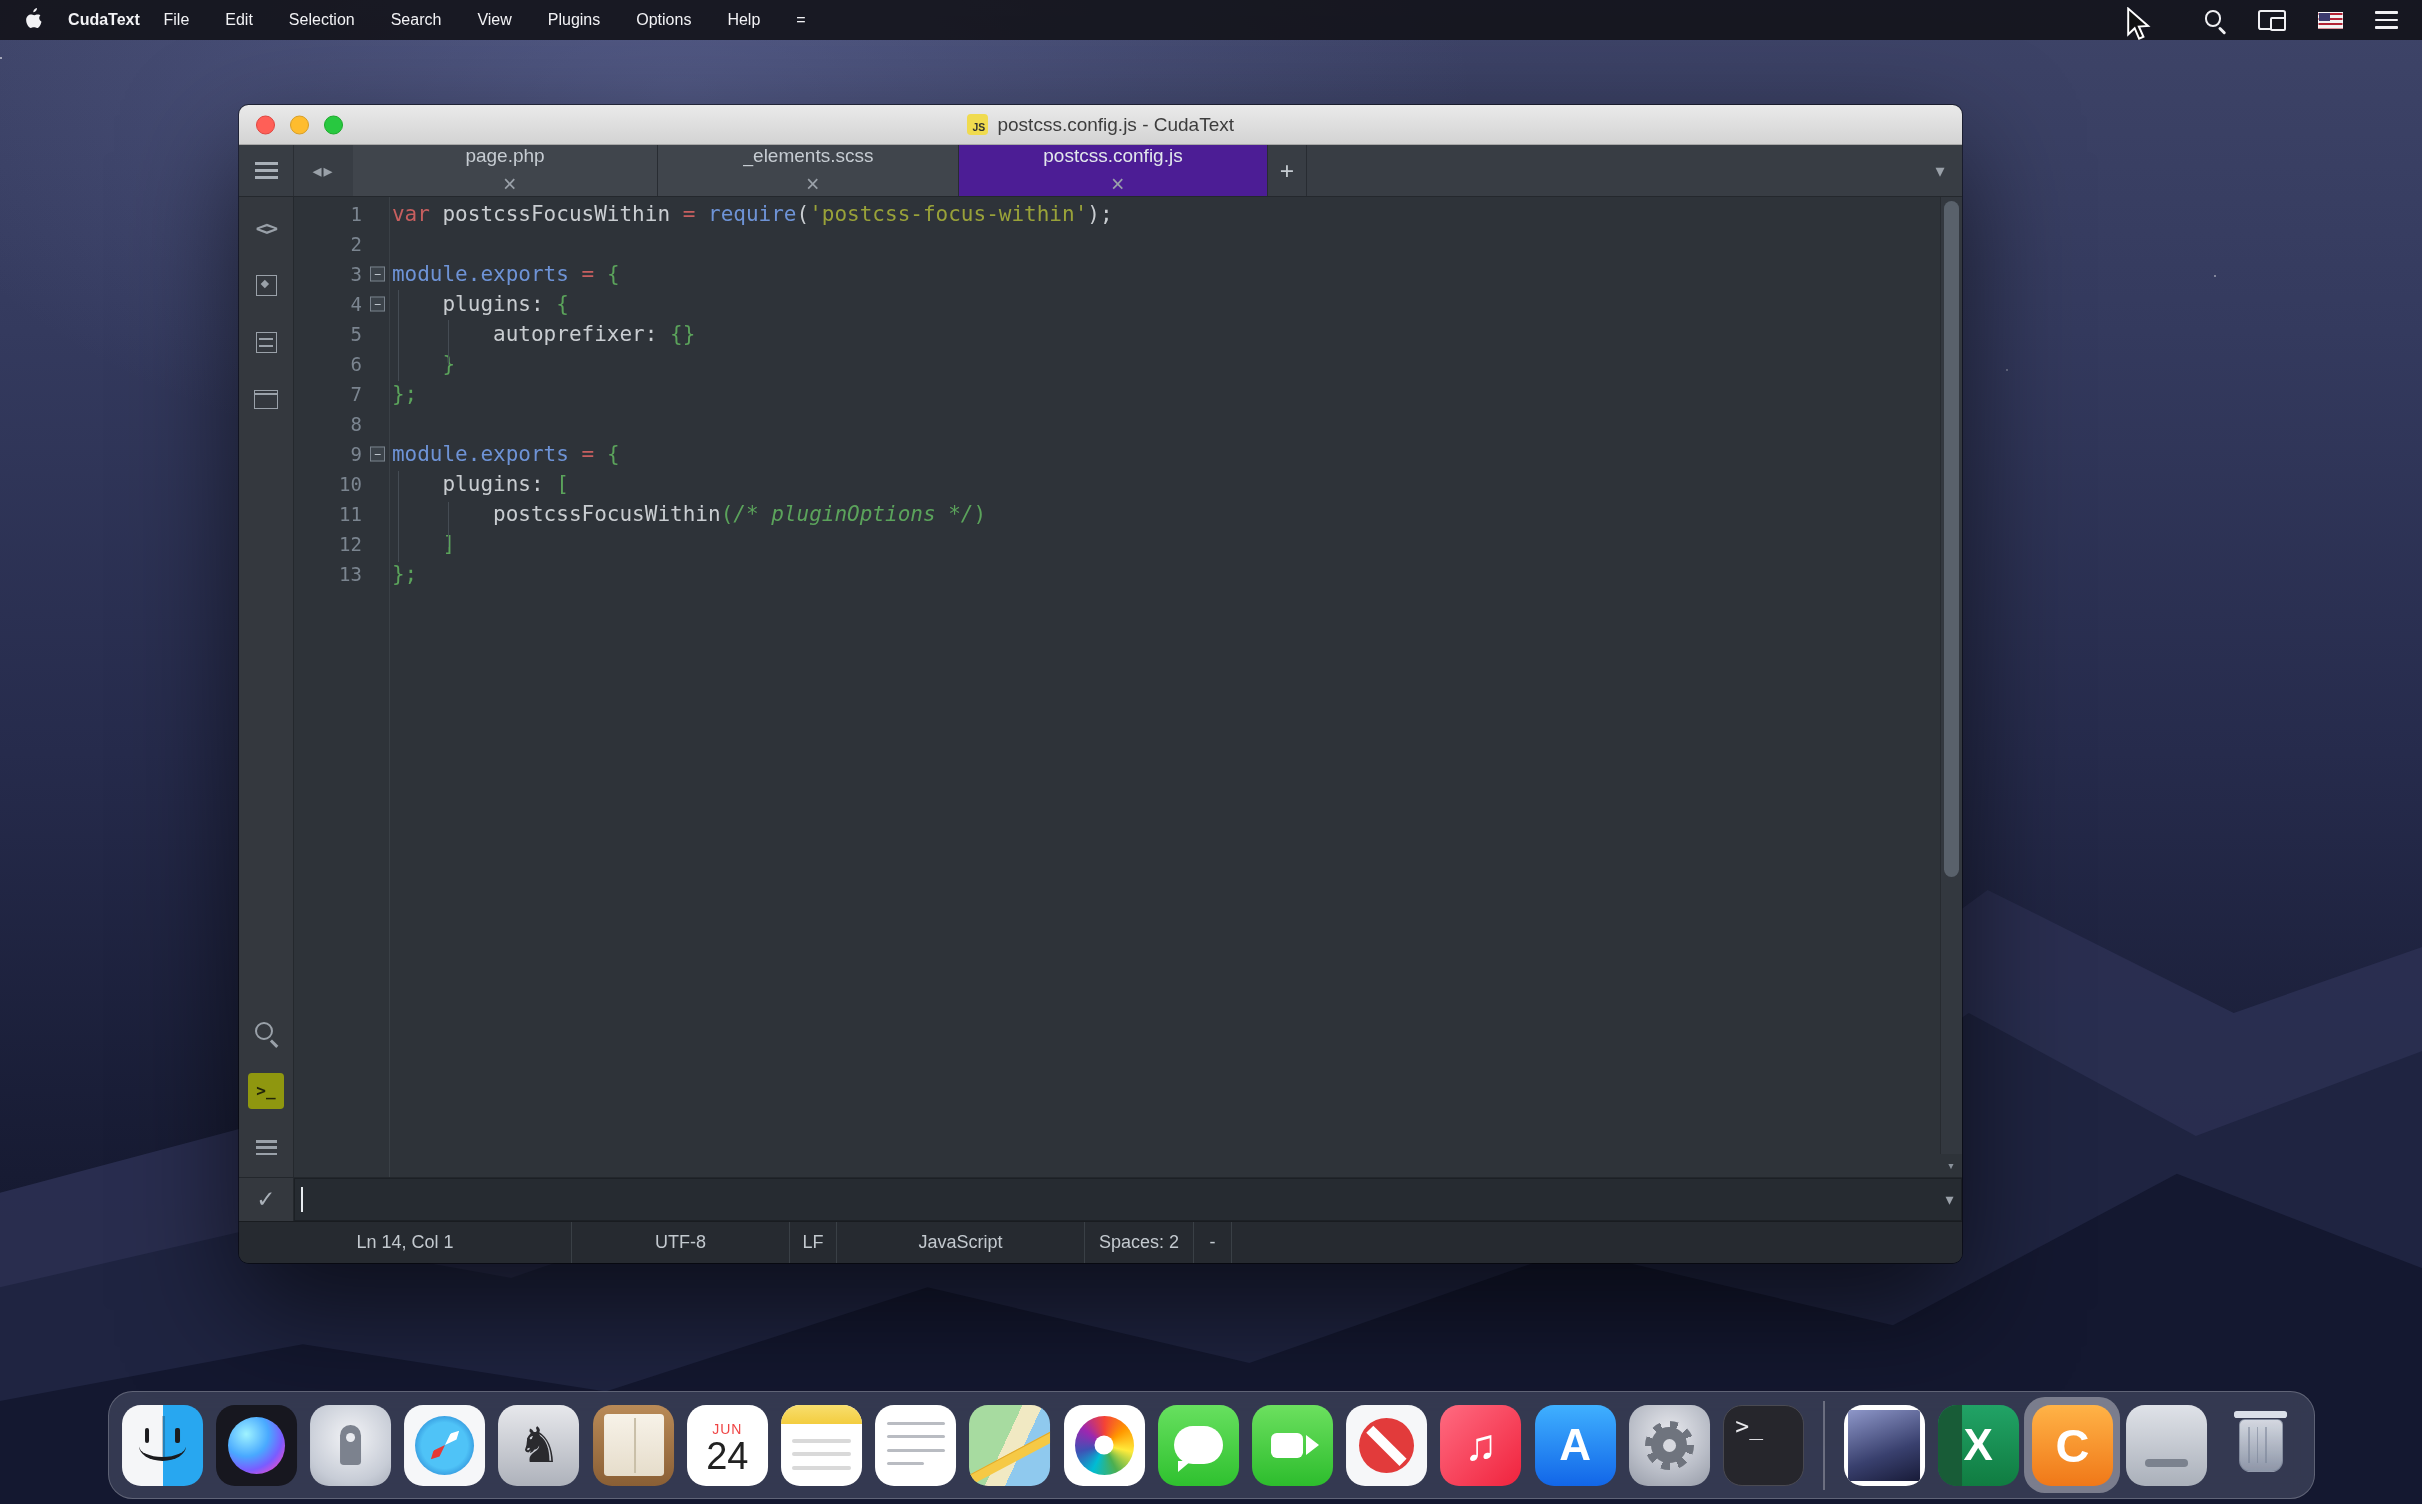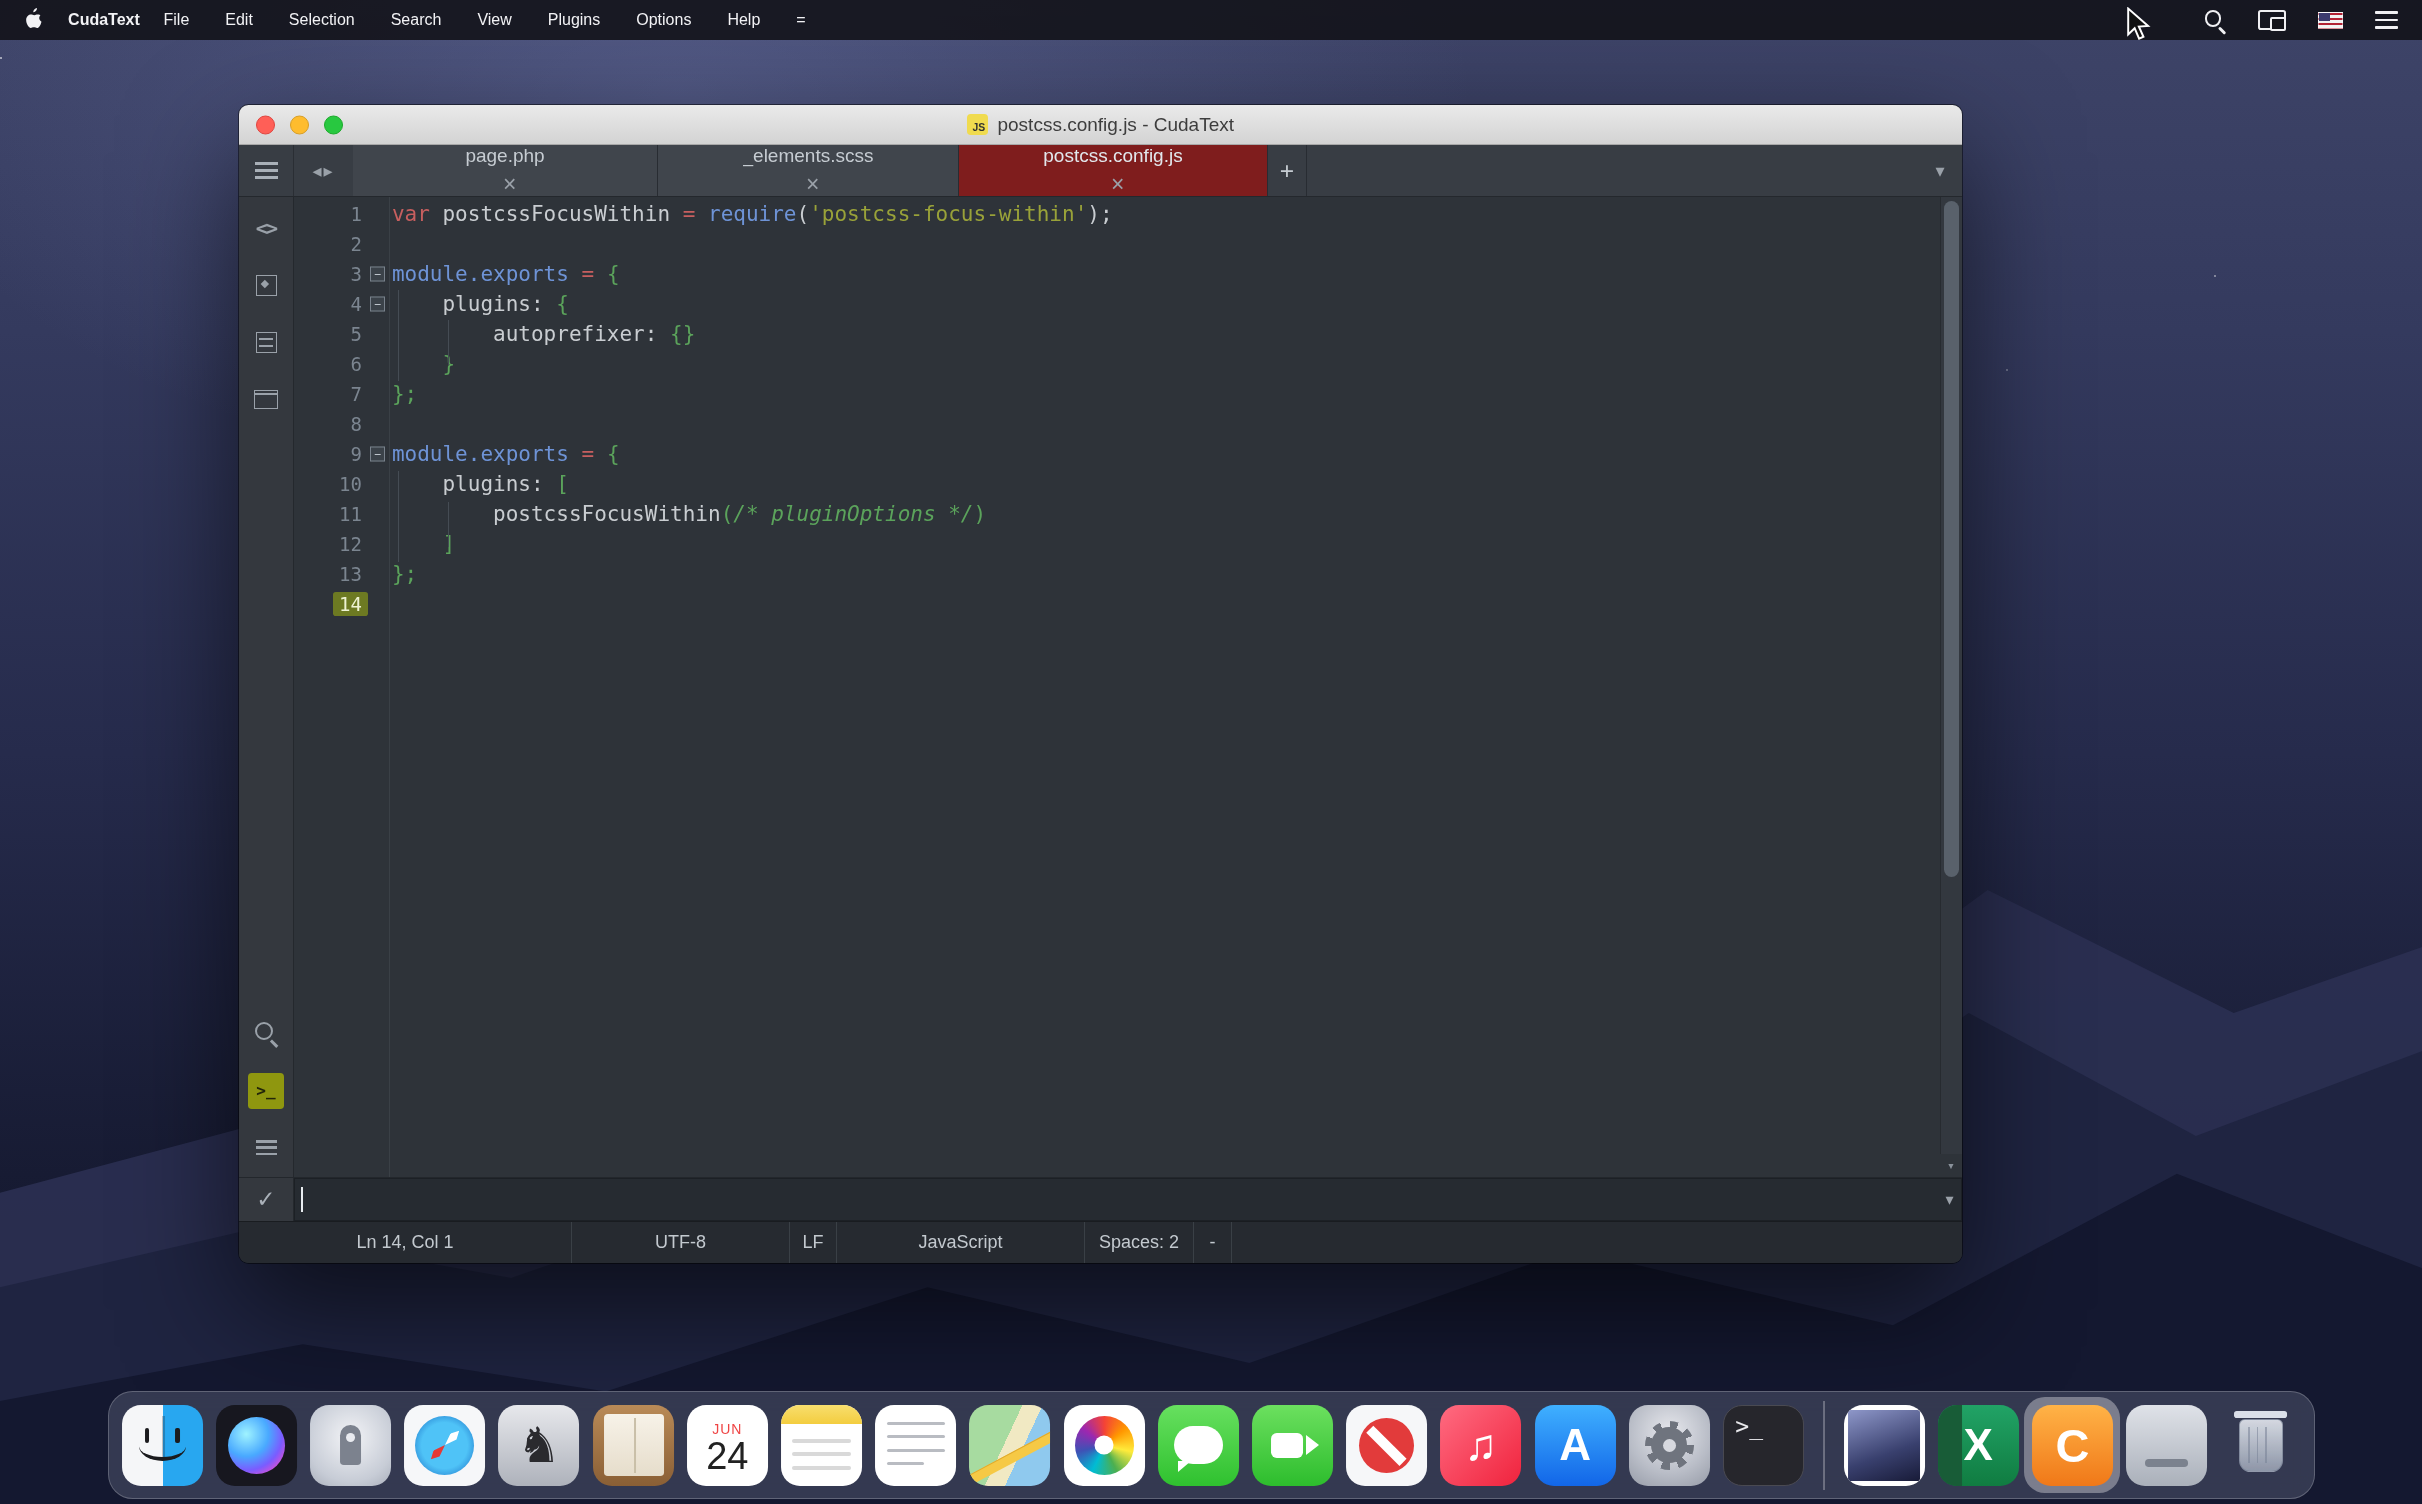--- a/index.html
+++ b/index.html
@@ -62,21 +62,21 @@
   #tabbar { height:52px; flex:0 0 auto; background:#383d44; display:flex; align-items:stretch; border-bottom:0.9px solid #24282d; }
   .tb-burger { width:55px; display:flex; flex-direction:column; align-items:center; justify-content:center; gap:4.7px;
     border-right:0.9px solid #2a2e34; }
   .tb-burger i { width:23px; height:2.4px; background:#a9b0b8; }
   .tb-nav { width:59px; display:flex; align-items:center; justify-content:center; color:#9aa1a9; font-size:18px; letter-spacing:1.9px; }
   #tabs { display:flex; align-items:stretch; }
   .tab { display:flex; align-items:center; padding:0 15px; background:#40454c; border-right:0.9px solid #282c32;
     color:#c6ccd2; font-size:19px;flex-direction:column; }
   .tab .lbl { flex:1; overflow:hidden; white-space:nowrap; }
   .tab .x { margin-left:9.5px; color:#9aa1a9; font-size:23px; line-height:1; }
-  .tab.active { background:#7f1d1d; color:#e2e7ec; }
+  .tab.active { background:#4c1d95; color:#e2e7ec; }
   .tab-plus { width:39px; display:flex; align-items:center; justify-content:center; color:#c6ccd2; font-size:24.6px;
     background:#383d44; border-right:0.9px solid #282c32; }
   .tb-spacer { flex:1; }
   .tb-drop { width:44px; display:flex; align-items:center; justify-content:center; color:#9aa1a9; font-size:18px; }
 
   
   #main { flex:1; display:flex; min-height:0; }
   #sidebar { width:55px; flex:0 0 auto; background:#34383e; border-right:0.9px solid #24282d;
     display:flex; flex-direction:column; align-items:center; padding:13.2px 0 11.4px; gap:21px; color:#9aa1a9; }
   .sb-spacer { flex:1; }
@@ -394,24 +394,20 @@
               <span class="code"><span class="tk-pl">        </span><span class="tk-id">postcssFocusWithin</span><span class="tk-br">(</span><span class="tk-cm">/* pluginOptions */</span><span class="tk-br">)</span></span>
             </div>
             <div class="cl">
               <span class="num"><span class="numbox">12</span></span>
               <span class="code"><span class="tk-pl">    </span><span class="tk-br">]</span></span>
             </div>
             <div class="cl">
               <span class="num"><span class="numbox">13</span></span>
               <span class="code"><span class="tk-br">};</span></span>
             </div>
-            <div class="cl current">
-              <span class="num"><span class="numbox">14</span></span>
-              <span class="code"></span>
-            </div>
           </div>
         <div class="iguide" style="left:104px;top:93px;height:91px"></div>
         <div class="iguide" style="left:154px;top:123px;height:45px"></div>
         <div class="iguide" style="left:104px;top:274px;height:91px"></div>
         <div class="iguide" style="left:154px;top:305px;height:45px"></div>
         <div id="vscroll">
           <div id="vthumb"></div>
         </div>
         <div id="scorner">▾</div>
       </div>

